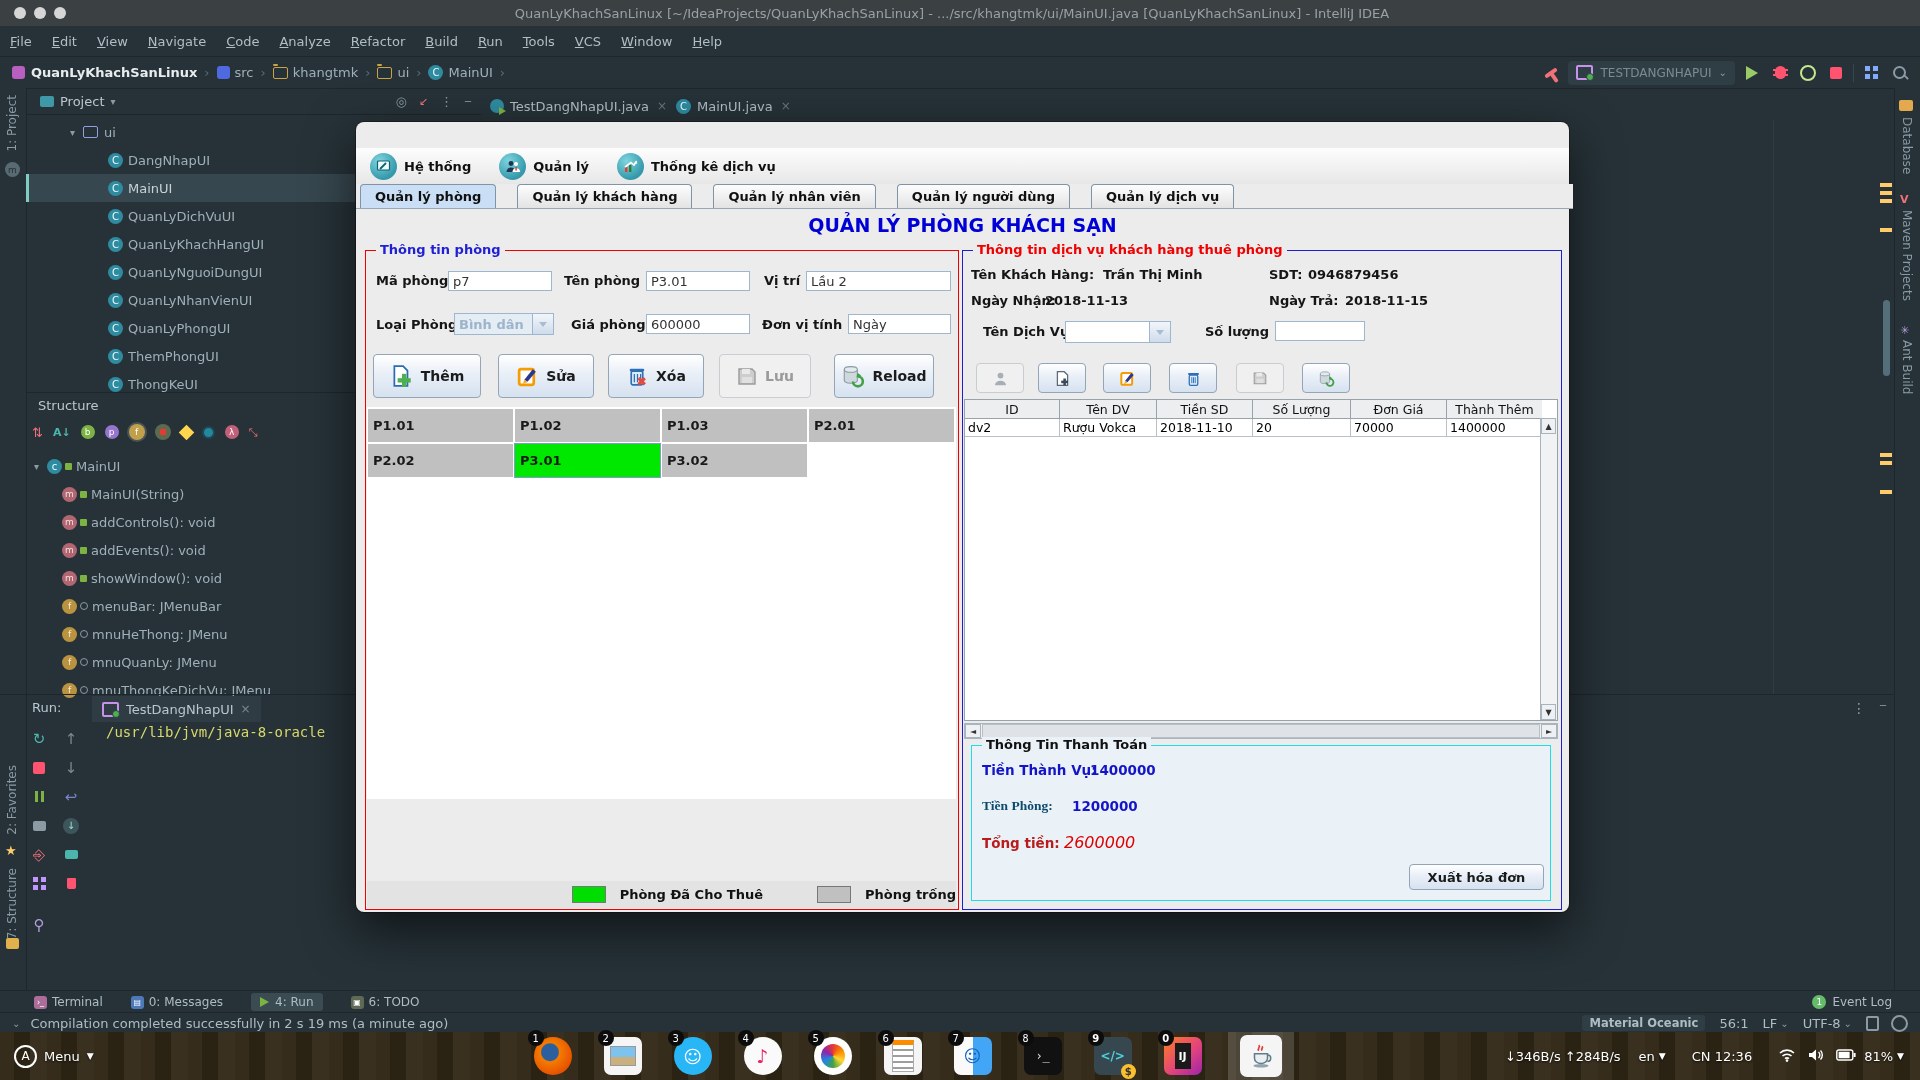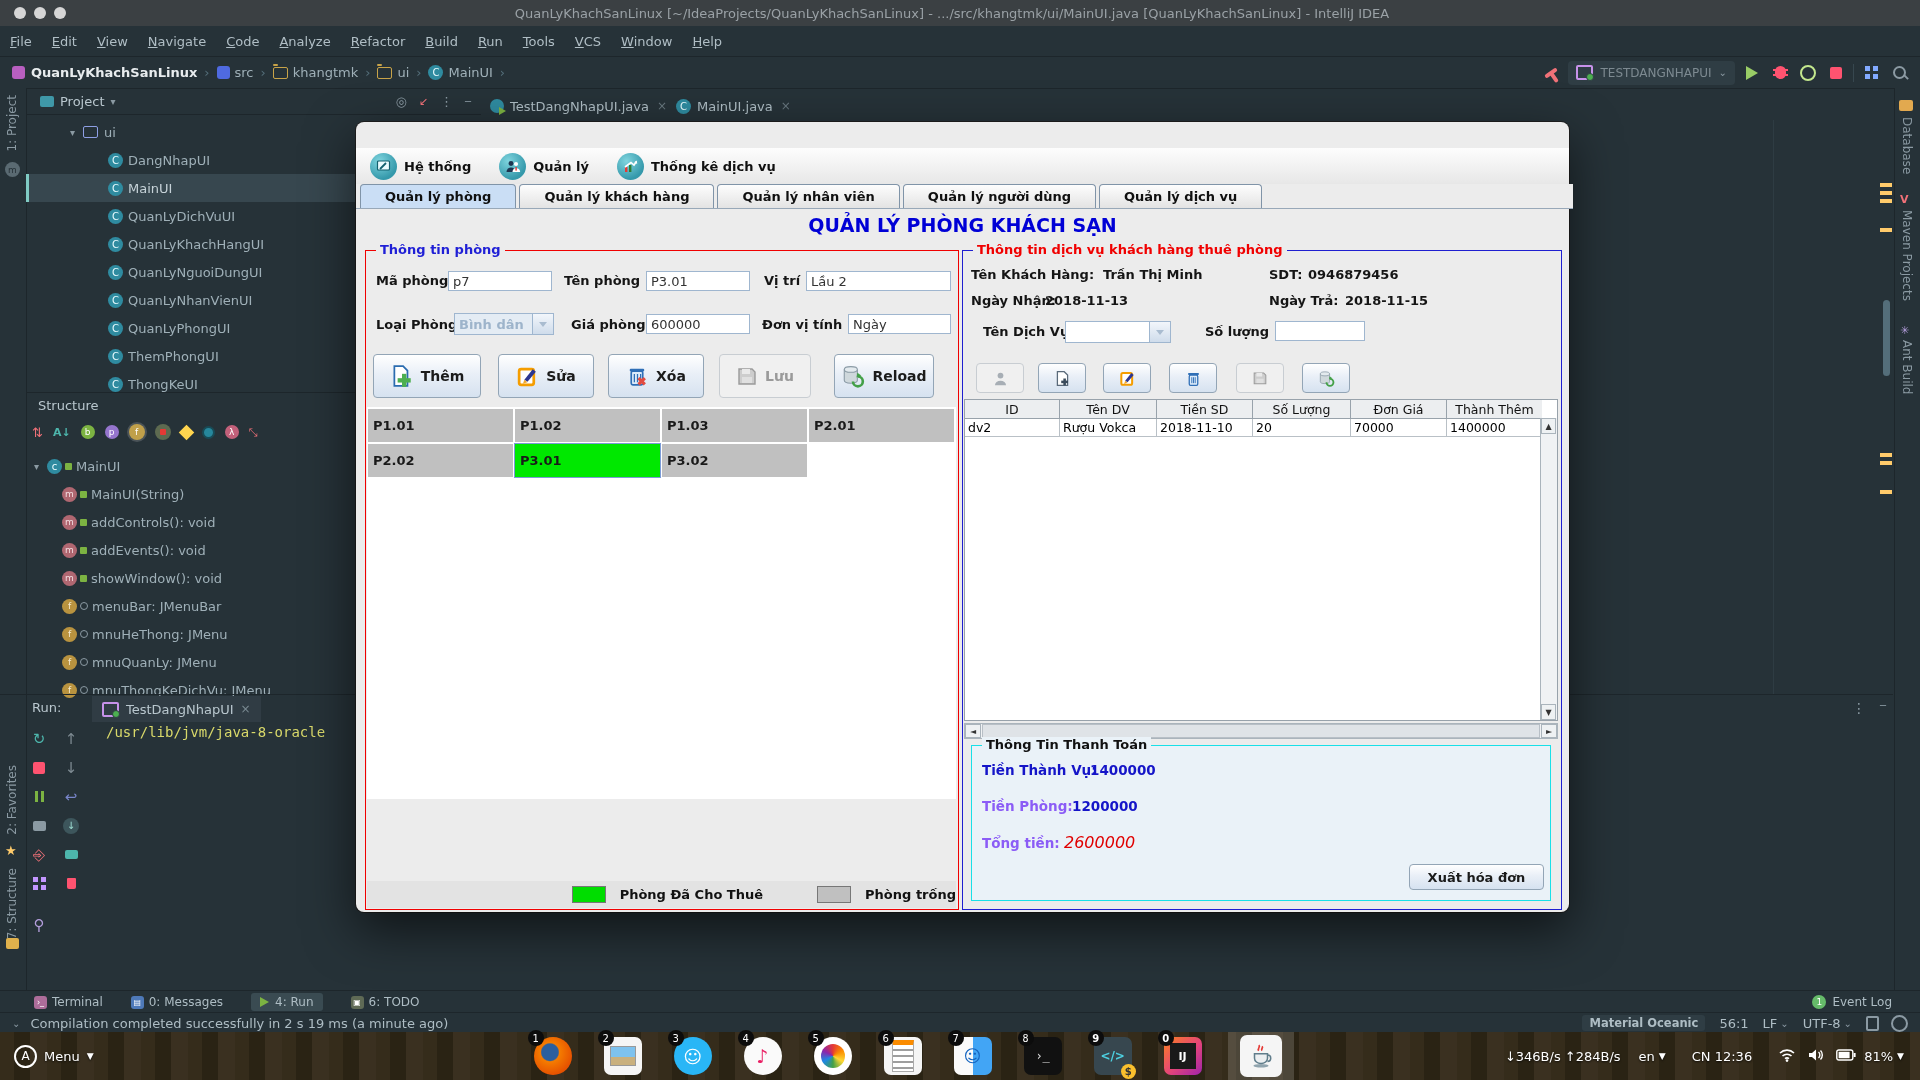--- a/index.html
+++ b/index.html
@@ -64,21 +64,21 @@
   .bico{width:13px;height:13px;border-radius:3px;display:inline-flex;align-items:center;justify-content:center;font-size:8px;color:#fff;margin-right:5px;}
   
   .appwin{left:356px;top:122px;width:1213px;height:790px;border-radius:8px;background:#ececec;
      box-shadow:0 18px 50px rgba(0,0,0,.6),0 0 0 1px #202020;}
   .apptitle{left:0;top:0;width:100%;height:17px;background:linear-gradient(#3d3d3d,#2a2a2a);border-radius:7px 7px 0 0;color:#e9e9e9;font-size:13px;margin-top:48px;}
   .tl{width:13px;height:13px;border-radius:50%;display:inline-block;margin-right:8px;}
   .appmenubar{left:0;top:26px;width:100%;height:36px;background:linear-gradient(#fdfdfd,#e7e7e7);border-bottom:1px solid #bfbfbf;}
   .appmenu{gap:7px;font-weight:bold;font-size:13px;color:#101010;padding:0 14px;height:100%;}
   .mico{width:27px;height:27px;border-radius:50%;background:radial-gradient(circle at 35% 30%,#7fd4de,#3599ab 70%);display:flex;align-items:center;justify-content:center;}
   .tabrow{left:0;top:62px;width:100%;height:24px;background:#ececec;border-bottom:1px solid #98a8b8;padding-left:4px;display:flex;align-items:flex-end;}
-  .jtab{height:23px;padding:0 24px;border:1px solid #8094a8;border-bottom:none;border-radius:4px 4px 0 0;background:linear-gradient(#fdfdfd,#e3e3e3);font-weight:bold;font-size:13px;color:#101010;display:flex;align-items:center;margin-right:3px;}
+  .jtab{height:23px;padding:0 14px;border:1px solid #8094a8;border-bottom:none;border-radius:4px 4px 0 0;background:linear-gradient(#fdfdfd,#e3e3e3);font-weight:bold;font-size:13px;color:#101010;display:flex;align-items:center;margin-right:21px;}
   .jtab.sel{background:#cadef5;}
   .apphead{left:0;top:92px;width:100%;text-align:center;color:#0000d6;font-weight:bold;font-size:19px;}
   .gpanel{border:1px solid;}
   .gtitle{position:absolute;top:-9px;left:10px;background:#ececec;padding:0 4px;font-weight:bold;font-size:13px;}
   .sw-label{font-weight:bold;color:#151515;font-size:13px;white-space:nowrap;}
   .fld{background:#fff;border:1px solid #9fb6cf;height:20px;font-size:13px;color:#333;padding:0 4px;box-sizing:border-box;display:flex;align-items:center;}
   .combo{display:flex;height:22px;box-sizing:border-box;border:1px solid #9fb6cf;background:#fff;}
   .combo .val{flex:1;font-size:13px;padding:0 4px;display:flex;align-items:center;}
   .combo .arr{width:20px;background:linear-gradient(#f2f6fb,#cfdceb);border-left:1px solid #9fb6cf;display:flex;align-items:center;justify-content:center;}
   .arrtri{width:0;height:0;border-top:5px solid #6f8cac;border-left:4px solid transparent;border-right:4px solid transparent;}
@@ -671,23 +671,23 @@
       <div class="A F" style="left:1px;top:472px;width:594px;height:16px;background:#f0f2f4;border:1px solid #aab4bc;box-sizing:border-box;">
         <div class="scrollbox" style="width:16px;height:14px;">◄</div>
         <div style="flex:1;height:12px;background:#dfe3e7;border:1px solid #b8bfc6;margin:0 1px;"></div>
         <div class="scrollbox" style="width:16px;height:14px;">►</div>
       </div>
 
       <div class="A gpanel" style="left:8px;top:494px;width:578px;height:154px;border-color:#19e0e8;background:#eaf2f8;">
         <span class="gtitle" style="color:#111;background:#eaf2f8;">Thông Tin Thanh Toán</span>
         <span class="A payl" style="left:10px;top:16px;color:#1515c8;">Tiền Thành Vụ:</span>
         <span class="A payl" style="left:118px;top:16px;color:#1515c8;">1400000</span>
-        <span class="A payl" style="left:10px;top:52px;color:#8b5cf6;">Tiền Phòng:</span>
+        <span class="A payl" style="left:10px;top:52px;color:#0c4a6e;font-family:Liberation Serif, serif;">Tiền Phòng:</span>
         <span class="A payl" style="left:100px;top:52px;color:#1515c8;">1200000</span>
-        <span class="A payl" style="left:10px;top:89px;color:#8b5cf6;">Tổng tiền:</span>
+        <span class="A payl" style="left:10px;top:89px;color:#b91c1c;">Tổng tiền:</span>
         <span class="A" style="left:92px;top:87px;color:#e00000;font-style:italic;font-size:16px;">2600000</span>
         <div class="A sw-btn" style="left:437px;top:118px;width:135px;height:26px;font-size:13px;">Xuất hóa đơn</div>
       </div>
     </div>
   </div>
 
   <div class="A F taskbar">
     <span class="F" style="margin-left:14px;gap:7px;">
       <span style="width:19px;height:19px;border-radius:50%;border:2px solid #fff;color:#fff;font-size:12px;display:inline-flex;align-items:center;justify-content:center;">A</span>
       <span class="tbtxt">Menu</span>
@@ -710,21 +710,21 @@
       </span>
     <span class="tbicon" style="background:#f5f5f5;margin-right:32px;">
         <span class="badge">6</span>
         <span style="width:20px;height:26px;background:repeating-linear-gradient(#fff 0 4px,#9e9e9e 4px 6px);border:1px solid #aaa;border-top:5px solid #fb8c00;"></span>
       </span>
     <span class="tbicon" style="background:linear-gradient(90deg,#fafafa 50%,#42a5f5 50%);margin-right:32px;color:#1565c0;font-size:17px;"><span class="badge">7</span>☺</span>
     <span class="tbicon" style="background:#111;margin-right:32px;color:#e0e0e0;font-family:'DejaVu Sans Mono',monospace;font-size:12px;"><span class="badge">8</span>›_</span>
     <span class="tbicon" style="background:#37474f;margin-right:32px;color:#4dd0e1;font-size:12px;font-weight:bold;"><span class="badge">9</span>&lt;/&gt;<span style="position:absolute;right:-4px;bottom:-4px;width:15px;height:15px;border-radius:50%;background:#fbc02d;color:#333;font-size:10px;display:flex;align-items:center;justify-content:center;">$</span></span>
     <span class="tbicon" style="background:linear-gradient(135deg,#fc801d,#e4447b 55%,#9e23aa);margin-right:26px;color:#fff;font-size:11px;font-weight:bold;">
         <span class="badge">0</span>
-        <span style="width:26px;height:26px;background:#1a1a1a;display:flex;align-items:center;justify-content:center;">IJ</span>
+        <span style="width:16px;height:26px;background:#1a1a1a;display:flex;align-items:center;justify-content:center;">IJ</span>
       </span>
 
     <span class="F" style="height:48px;padding:0 12px;background:rgba(255,255,255,.16);">
       <span class="tbicon" style="background:#f5f5f5;width:42px;height:42px;">
         <svg width="26" height="26" viewBox="0 0 24 24">
             <path d="M10 2 c2 2 -2 3 0 5 M13 3 c1.5 1.5 -1.5 2.3 0 4" stroke="#e53935" stroke-width="1.6" fill="none"></path>
             <path d="M6 10 h12 v4 a6 5 0 0 1 -12 0 z" fill="#eceff1" stroke="#607d8b" stroke-width="1.4"></path>
             <path d="M18 11 a3 3 0 0 1 0 6" fill="none" stroke="#607d8b" stroke-width="1.4"></path>
             <ellipse cx="12" cy="21" rx="7" ry="1.6" fill="#90a4ae"></ellipse>
           </svg>

